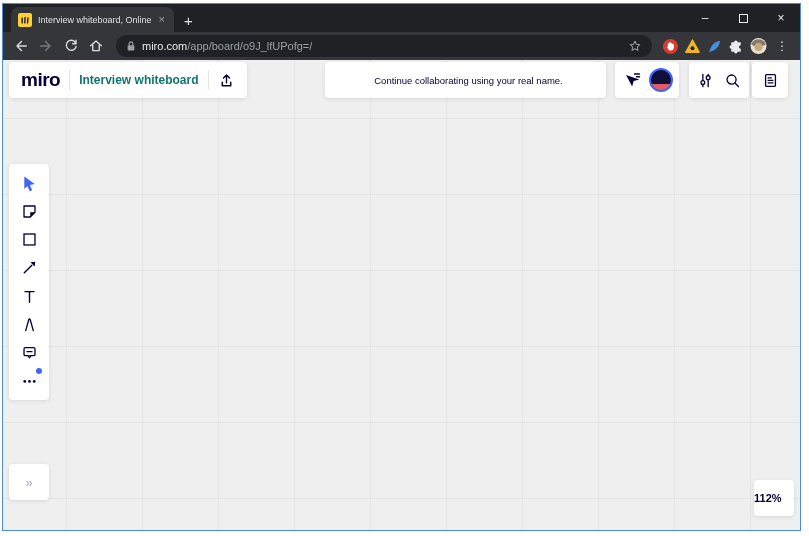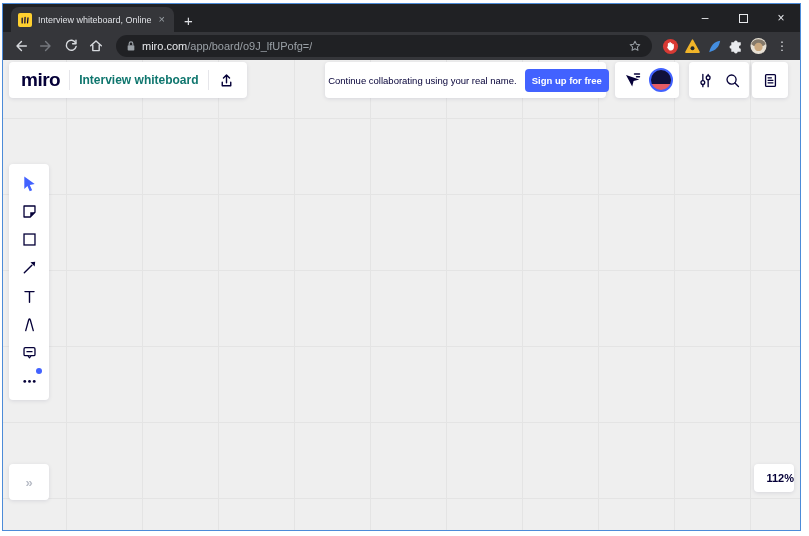--- a/index.html
+++ b/index.html
@@ -68,21 +68,21 @@
                 justify-content:center; gap:10px; }
   .tb-notes { left:749px; top:2px; width:36px; height:36px; display:flex; align-items:center; justify-content:center; }
 
   .tools { left:6px; top:104px; width:40px; height:236px; display:flex; flex-direction:column;
            align-items:center; justify-content:space-between; padding:9px 0; }
   .tool { position:relative; width:20px; height:20px; display:flex; align-items:center; justify-content:center; }
   .notif-dot { position:absolute; right:-3px; top:-3px; width:6px; height:6px; border-radius:50%; background:#4262ff; }
 
   .bl-card { left:6px; top:404px; width:40px; height:36px; display:flex; align-items:center; justify-content:center; }
   .expand-glyph { color:#b9bdc7; font-size:13px; font-weight:700; }
-  .br-card { left:751px; top:404px; width:40px; height:28px; display:flex; align-items:center; justify-content:flex-end; }
+  .br-card { left:751px; top:420px; width:40px; height:36px; display:flex; align-items:center; justify-content:flex-start; }
   .zoom-level { font-size:11px; font-weight:700; color:#050038; }
 
   svg { display:block; }
 </style>
 </head>
 <body>
 
 <div class="frame">
   <div class="window">
 
@@ -185,21 +185,20 @@
         <span class="share-btn">
           <svg width="17" height="17" viewBox="0 0 18 18">
               <path d="M9 11.5 V3.2 M5.8 6.4 L9 3.2 L12.2 6.4" stroke="#050038" stroke-width="1.5" fill="none" stroke-linecap="round" stroke-linejoin="round"></path>
               <path d="M4.5 10.8 V14.6 H13.5 V10.8" stroke="#050038" stroke-width="1.5" fill="none" stroke-linecap="round" stroke-linejoin="round"></path>
             </svg>
         </span>
       </div>
 
       <div class="card tb-banner">
         <span class="banner-msg">Continue collaborating using your real name.</span>
-        <button class="signup">Sign up for free</button>
       </div>
 
       <div class="card tb-cursors">
         <span>
           <svg width="20" height="20" viewBox="0 0 20 20">
               <path d="M4 5 L10.2 16.5 L11.6 10.9 L17.3 9.6 Z" fill="#050038"></path>
               <path d="M12.5 4 H17.5 M14.5 6.8 H17.5" stroke="#050038" stroke-width="1.4" stroke-linecap="round"></path>
             </svg>
         </span>
         <span class="avatar-m"></span>

